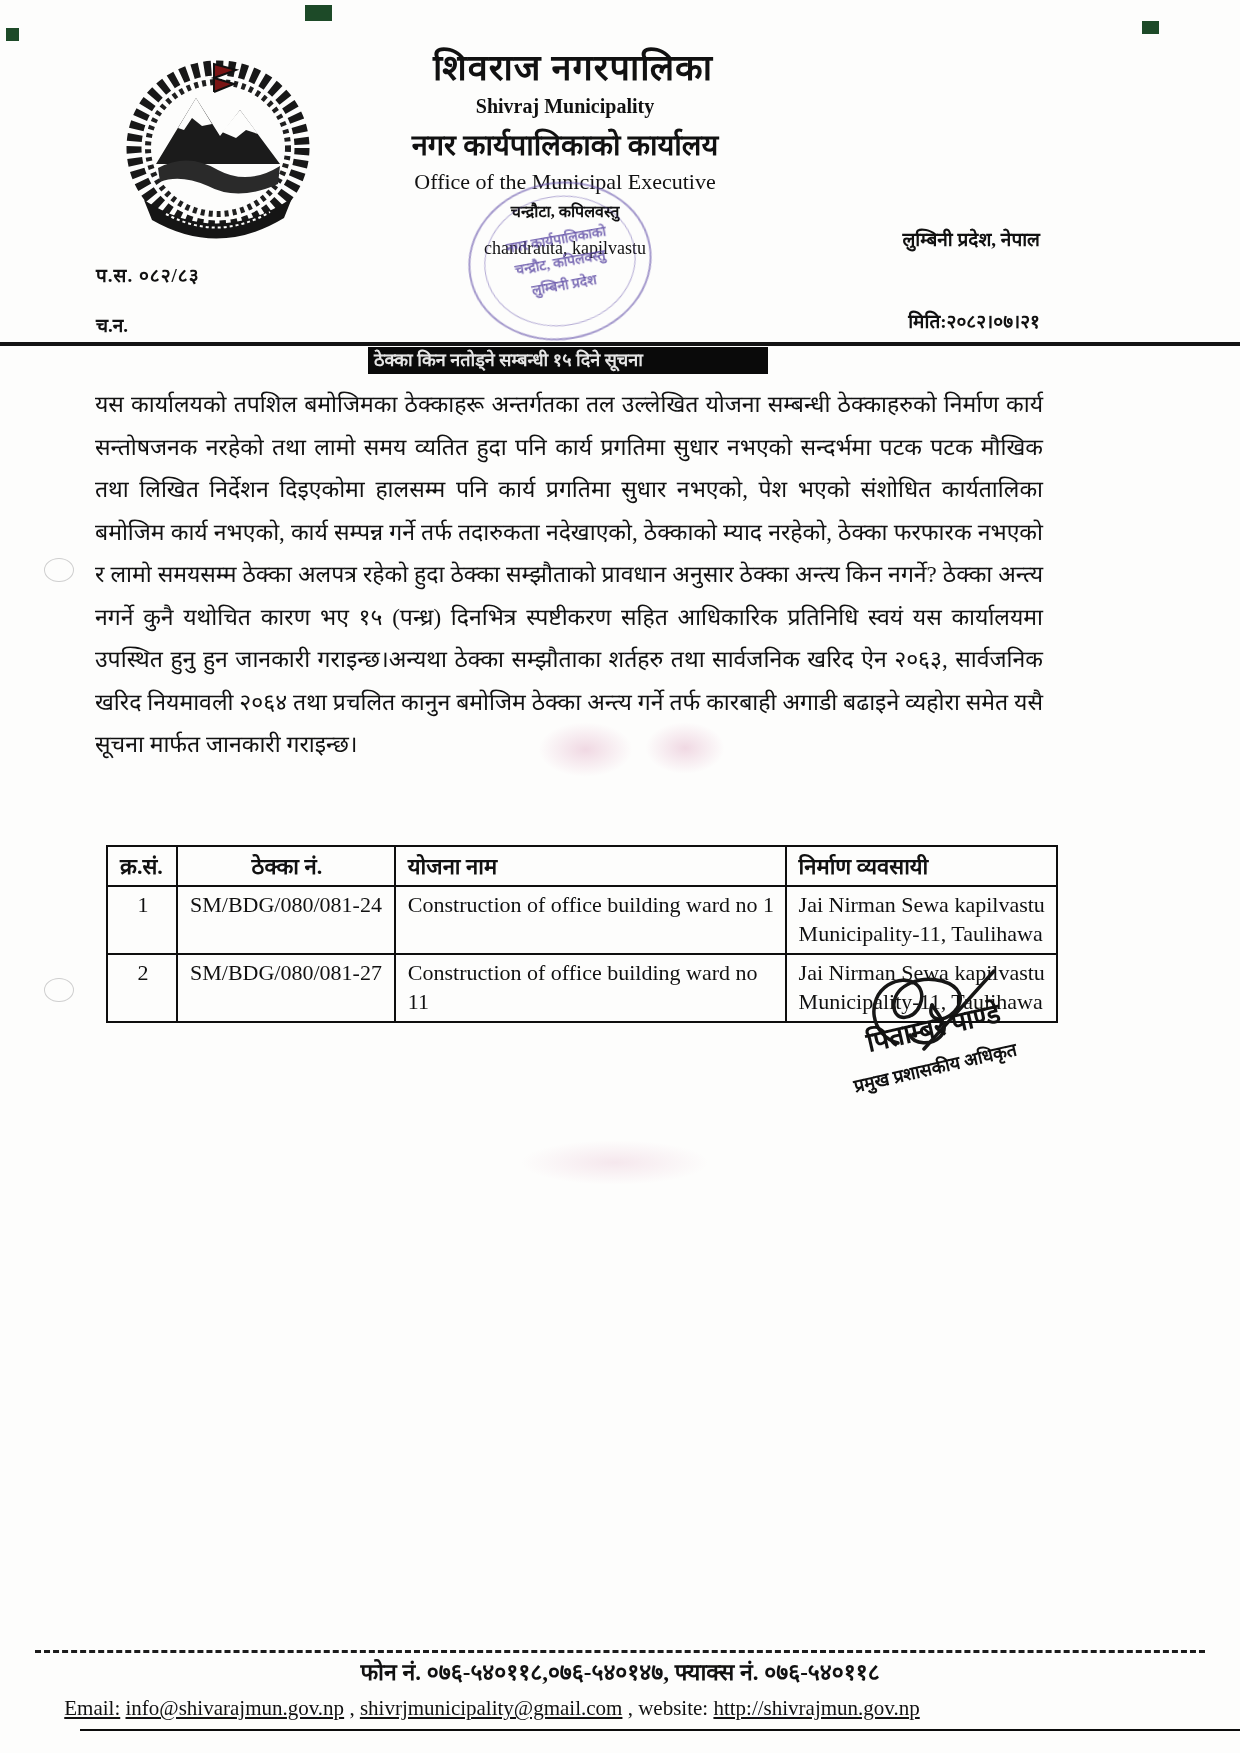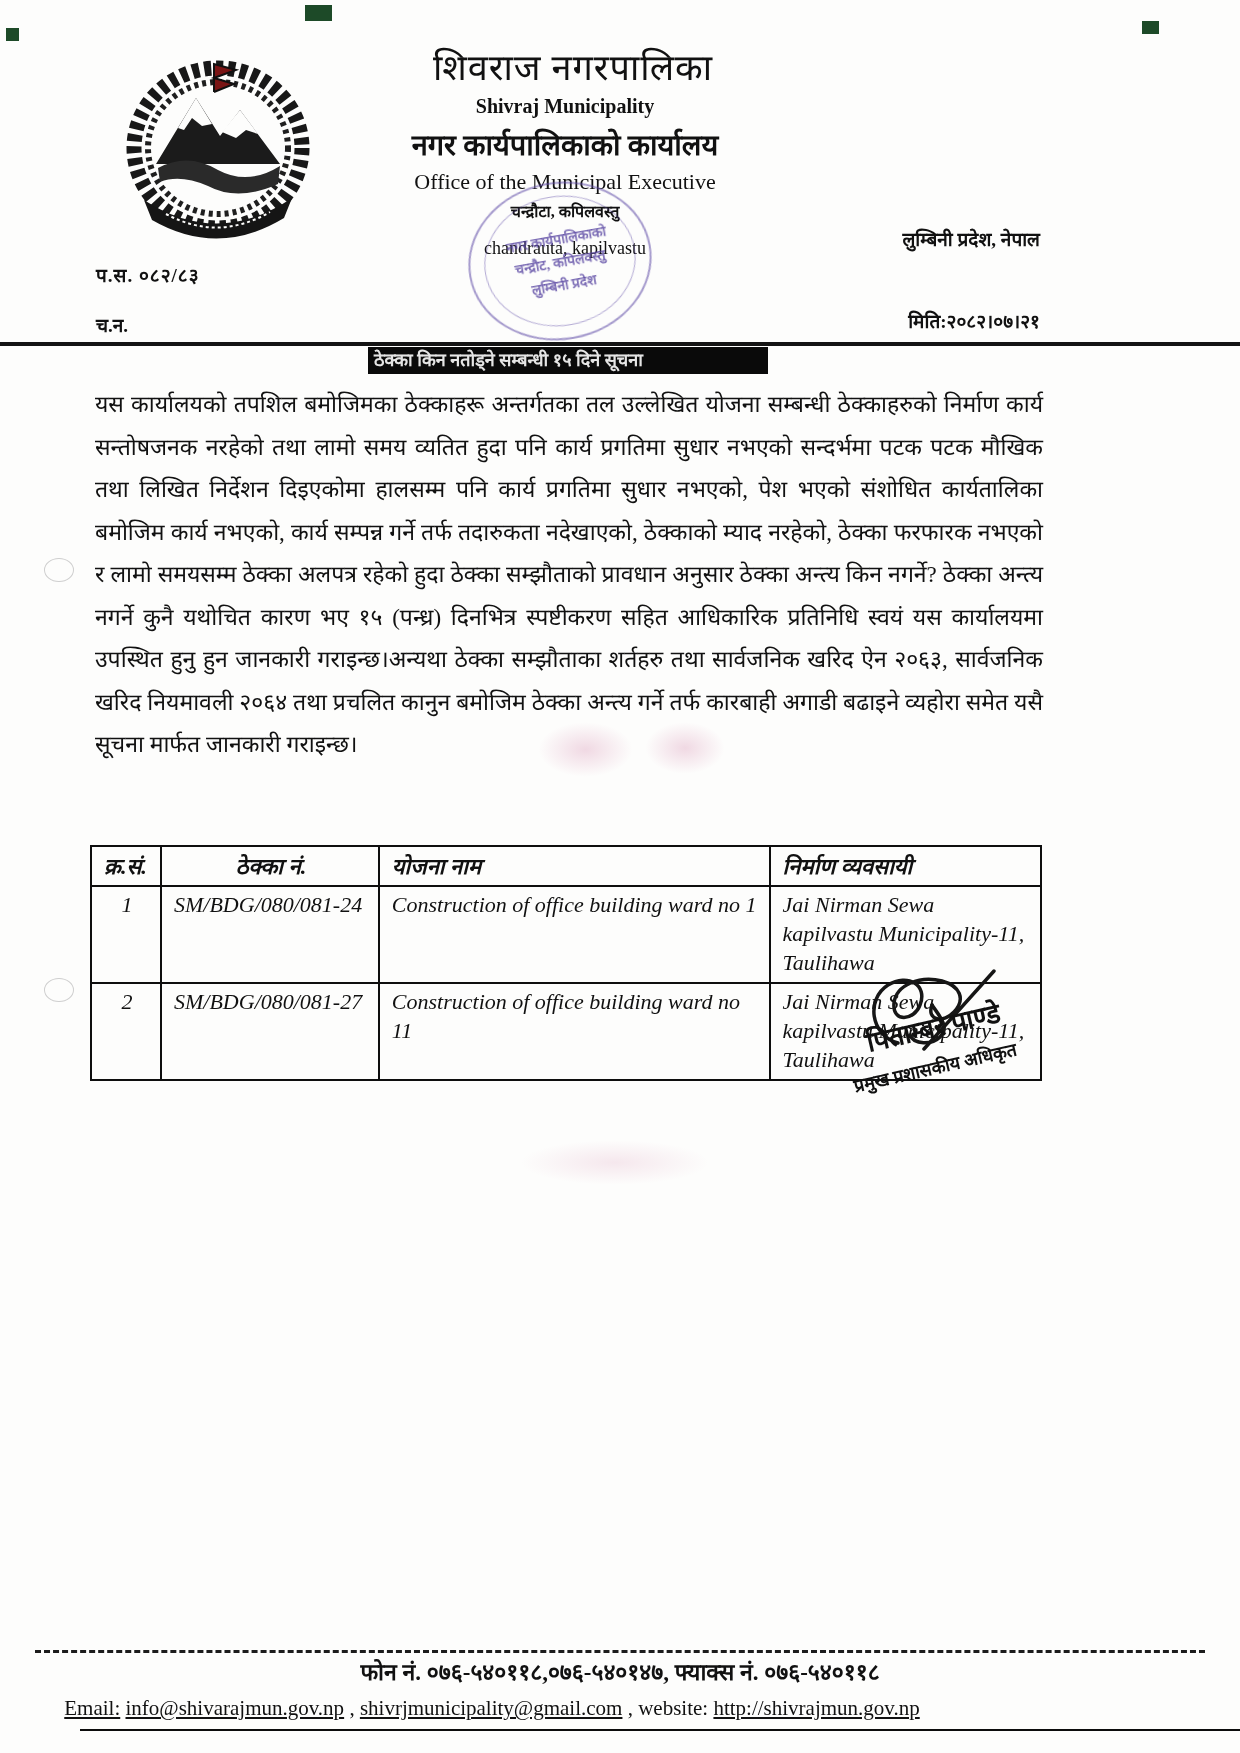--- a/index.html
+++ b/index.html
@@ -9,21 +9,21 @@
     width:1240px; height:1753px;
     background:#fdfdfc;
     overflow:hidden;
     font-family:"Liberation Serif", "DejaVu Serif", serif;
     color:#111;
   }
   .abs { position:absolute; }
 
   
   .hdr-center { left:0; top:42px; width:1130px; text-align:center; }
-  .t-np   { font-size:36px; font-weight:normal; letter-spacing:1px;margin-left:16px; }
+  .t-np   { font-size:36px; font-weight:bold; letter-spacing:1px;margin-left:16px; }
   .t-en   { font-size:20px; font-weight:600; margin-top:4px; }
   .o-np   { font-size:29px; font-weight:bold; margin-top:6px; }
   .o-en   { font-size:22px; margin-top:6px; }
   .a-np   { font-size:16px; font-weight:bold; margin-top:5px; }
   .a-en   { font-size:18px; margin-top:16px; }
 
   .province { right:200px; top:226px; font-size:19px; font-weight:bold; }
   .refno    { left:96px;  top:262px; font-size:19px; font-weight:bold; letter-spacing:1px;}
   .chno     { left:96px;  top:312px; font-size:19px; font-weight:bold; }
   .miti     { right:200px; top:308px; font-size:19px; font-weight:bold; }
@@ -38,23 +38,22 @@
   }
 
   .body-text {
     left:95px; top:384px; width:948px;
     font-size:23px; line-height:42.5px;
     text-align:justify;
   }
 
   
   table.notice-table {
-    position:absolute; left:90px; top:845px; width:952px;
+    position:absolute; left:106px; top:845px; width:952px;
     border-collapse:collapse;
-    font-style:italic;
   }
   .notice-table th, .notice-table td {
     border:2.5px solid #0e0e0e;
     vertical-align:top;
     padding:3px 10px 5px 12px;
   }
   .notice-table th { font-size:22px; font-weight:bold; text-align:left; height:40px; }
   .notice-table td { font-size:22px; line-height:29px; }
   .col-sn { width:70px;  text-align:center; }
   .col-no { width:218px; }

